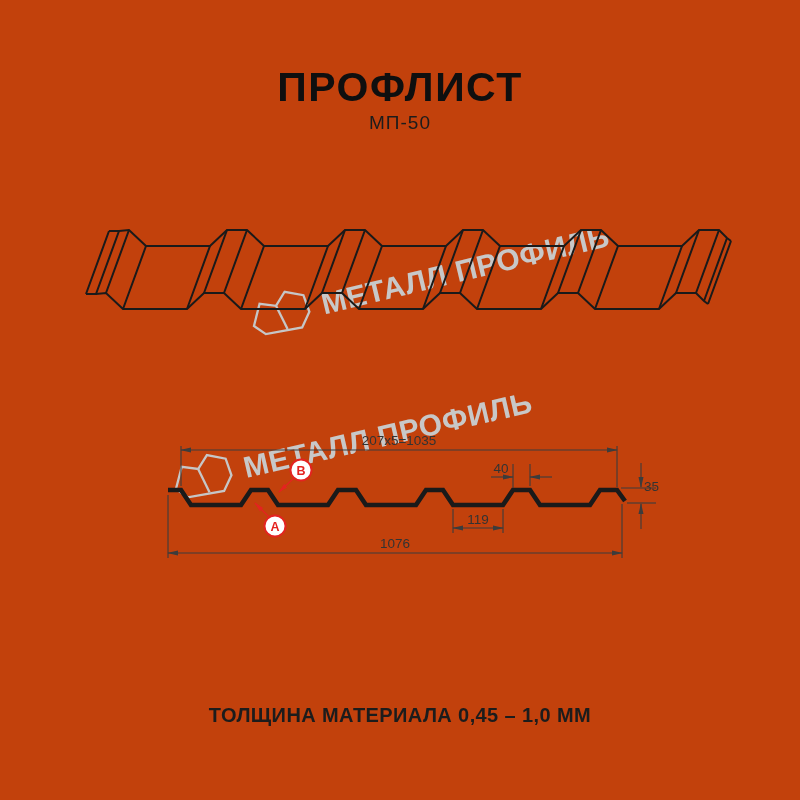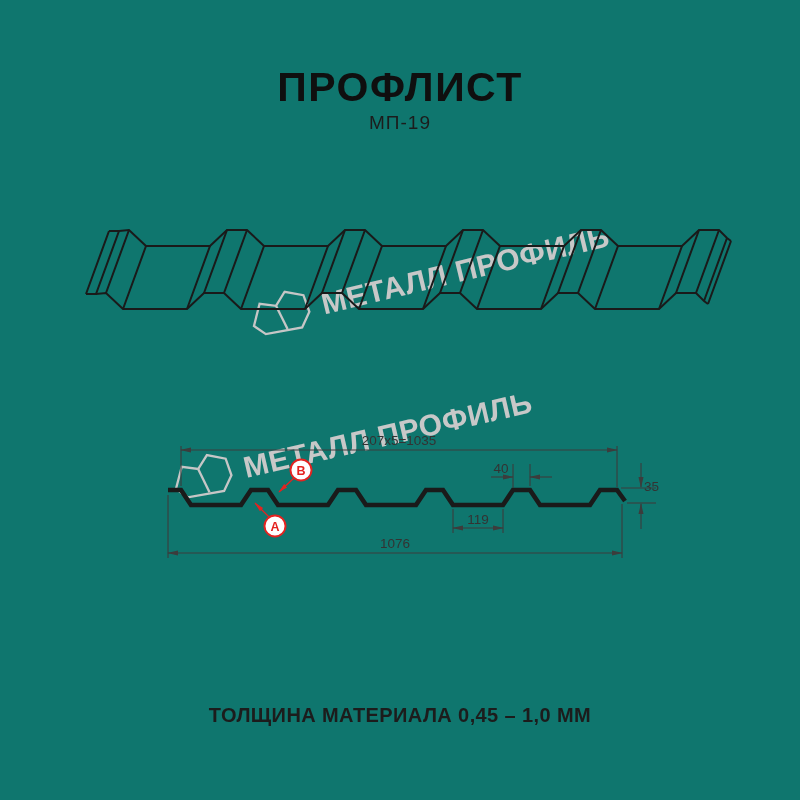--- a/index.html
+++ b/index.html
@@ -1,17 +1,17 @@
 <!DOCTYPE html>
 <html><head>
 <meta charset="utf-8">
 <style>
   html,body{margin:0;padding:0;background:#ffffff;}
   .canvas{
-    position:relative;width:800px;height:800px;background:#0f766e;overflow:hidden;
+    position:relative;width:800px;height:800px;background:#c2410c;overflow:hidden;
     font-family:"Liberation Sans",sans-serif;
   }
   .page-title{
     position:absolute;left:0;top:64px;width:800px;text-align:center;
     font-size:41px;font-weight:700;letter-spacing:1.5px;color:#0f0f0f;z-index:3;
   }
   .page-subtitle{
     position:absolute;left:0;top:112px;width:800px;text-align:center;
     font-size:19px;font-weight:400;letter-spacing:1px;color:#1c1c1c;z-index:3;
   }
@@ -29,21 +29,21 @@
   .drawing-svg{position:absolute;left:0;top:0;z-index:2;}
   .drawing-svg text{font-family:"Liberation Sans",sans-serif;font-size:13.5px;fill:#333333;}
   .drawing-svg text.marker-letter{font-size:12.5px;font-weight:700;fill:#e42320;}
 </style>
 </head>
 <body>
 
 <div class="canvas">
 
   <div class="page-title">ПРОФЛИСТ</div>
-  <div class="page-subtitle">МП-19</div>
+  <div class="page-subtitle">МП-50</div>
 
   <div class="watermark wm1">
     <svg width="64" height="46" viewBox="0 0 66 46">
       <path d="M3,28 L14,7 L30,13 L42,1 L60,9 L62,27 L51,41 L13,39 Z" fill="none" stroke="#c6c6c6" stroke-width="2.4"></path>
       <path d="M30,13 L36,39" fill="none" stroke="#c6c6c6" stroke-width="2.4"></path>
     </svg>
     <span>МЕТАЛЛ ПРОФИЛЬ</span>
   </div>
 
   <div class="watermark wm2">

